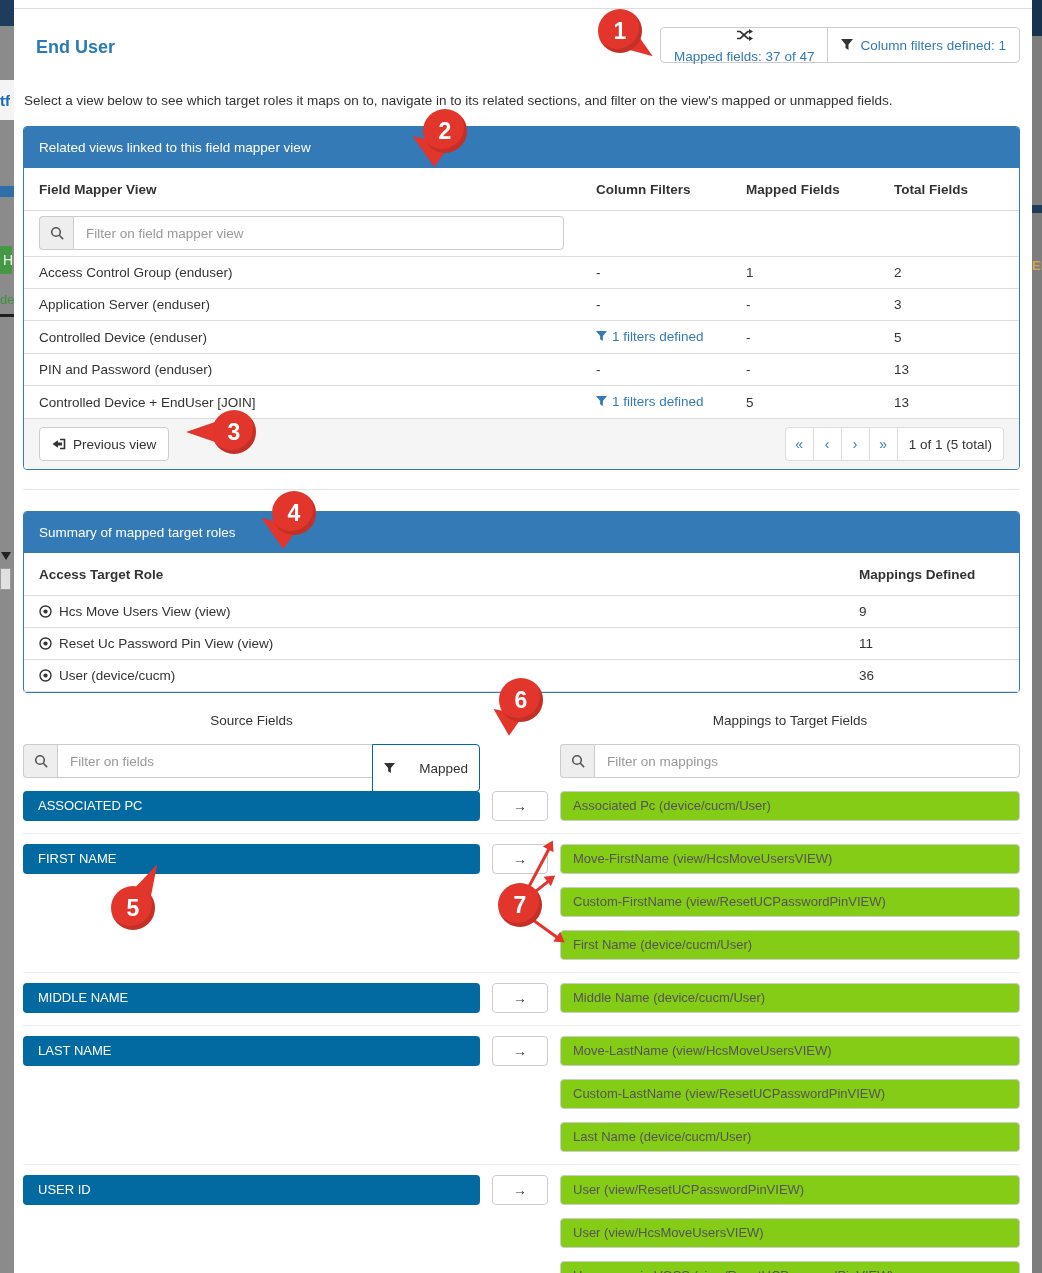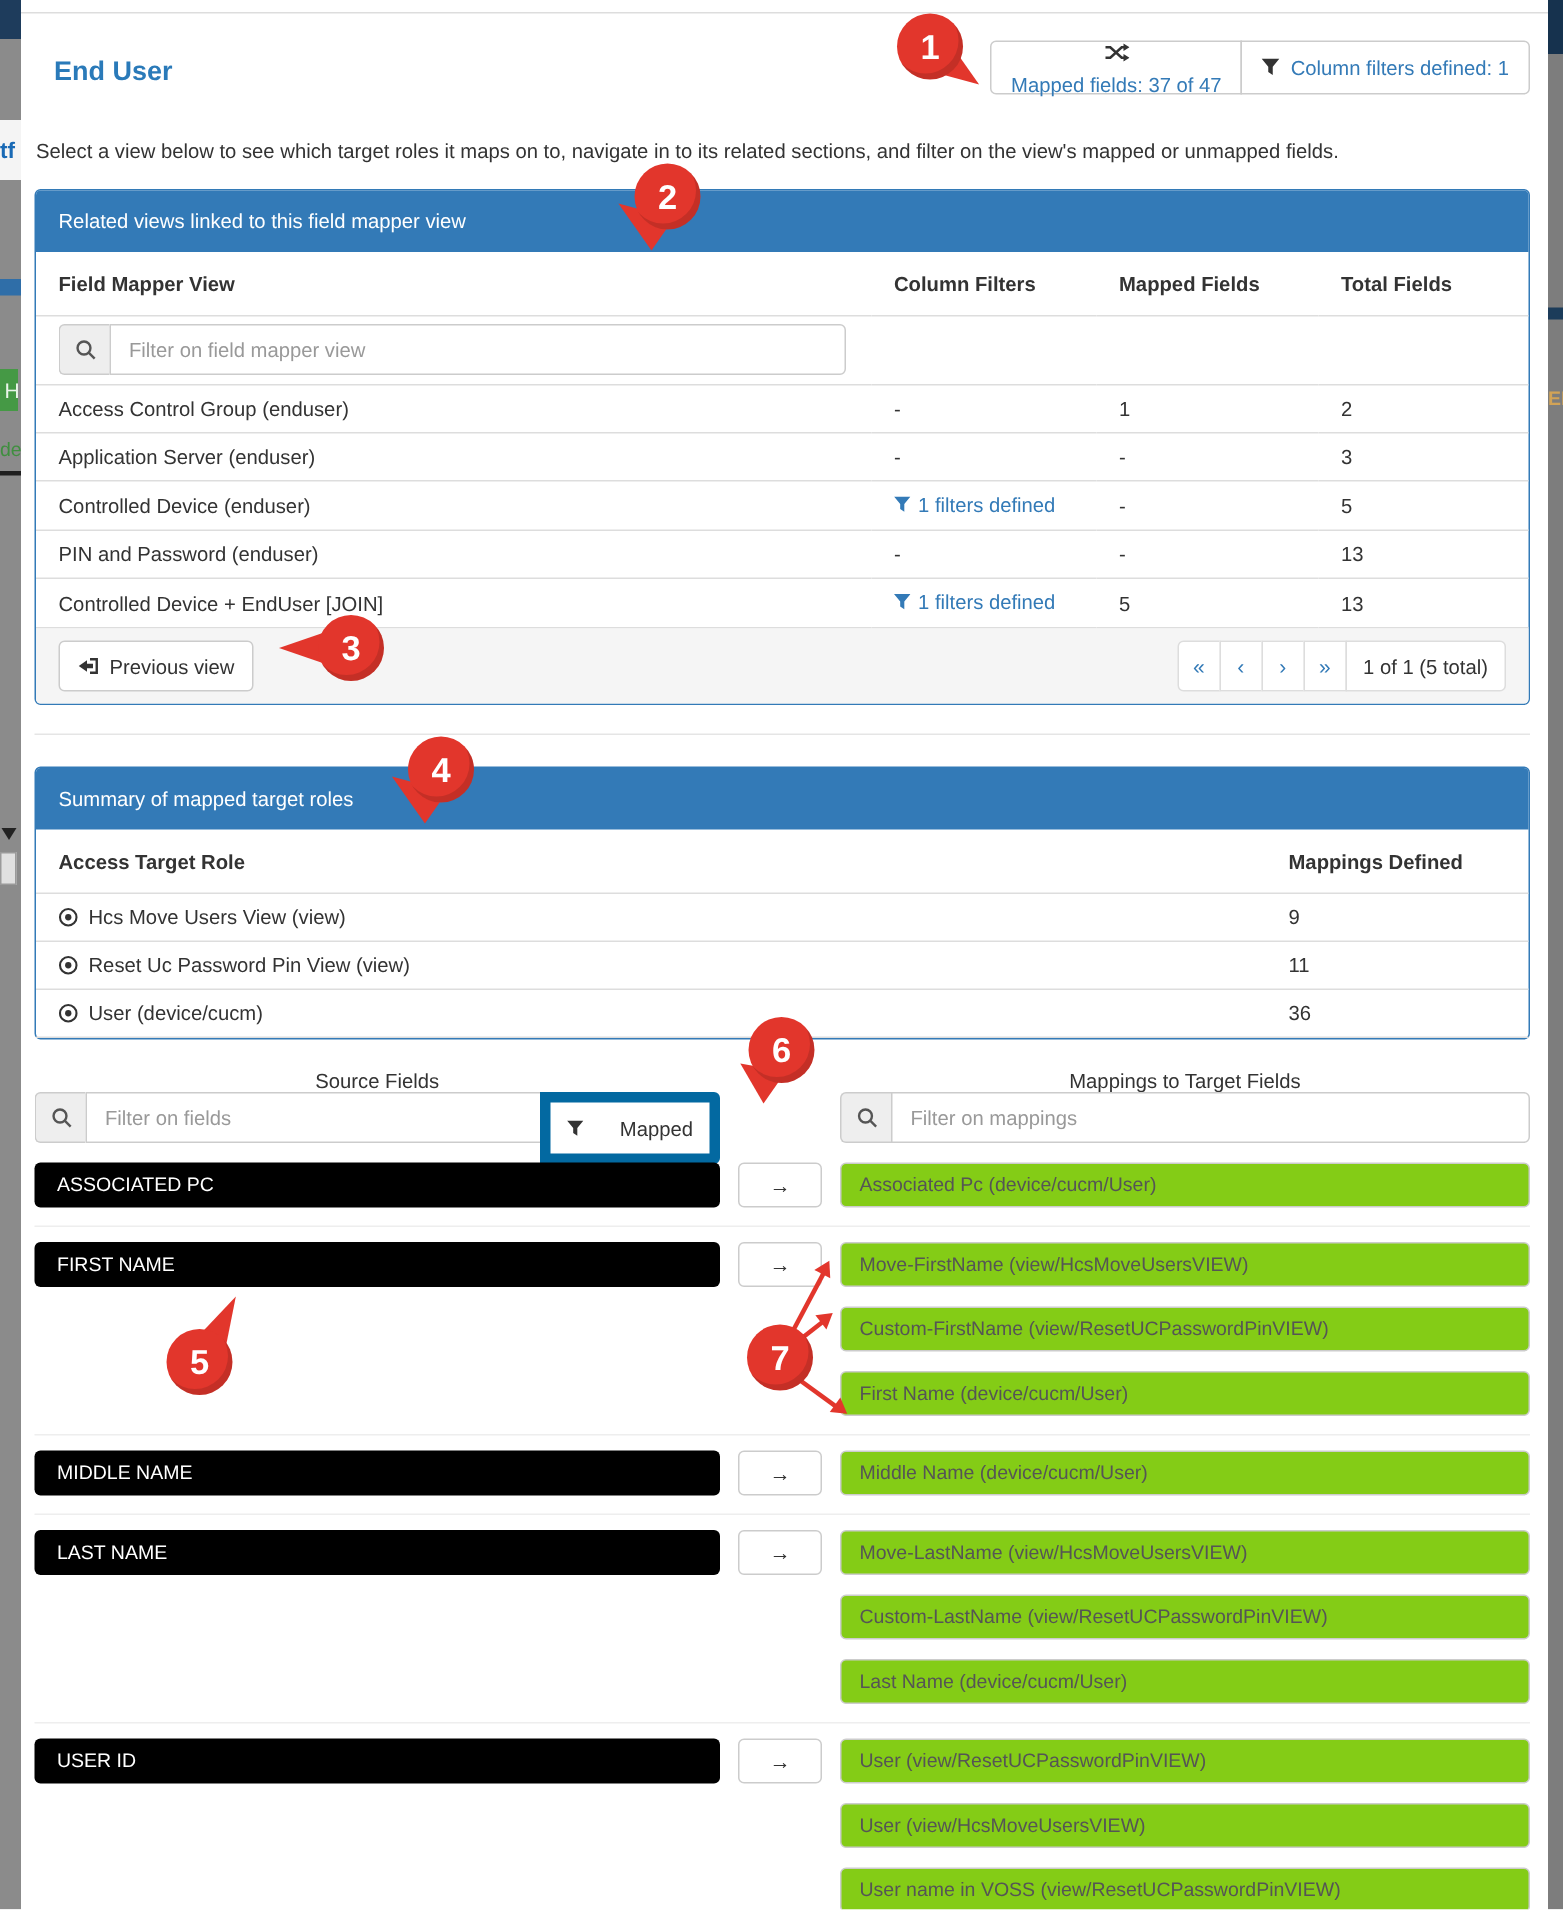--- a/index.html
+++ b/index.html
@@ -65,29 +65,29 @@
   .sm-c1 { width:820px; }
   .role-cell { display:flex; align-items:center; gap:7px; }
 
   
   .fm-head { display:flex; margin-top:20px; font-weight:normal; font-size:13.5px; color:#333; }
   .src-col { width:457px; flex:none; }
   .mid-col { width:80px; flex:none; display:flex; justify-content:center; }
   .tgt-col { flex:1; min-width:0; }
   .fm-head .src-col, .fm-head .tgt-col { text-align:center; }
 
-  .fm-filter { display:flex; margin-top:0;border-radius:12px; }
+  .fm-filter { display:flex; margin-top:16px;border-radius:12px; }
   .fm-filter .ig { height:34px; }
-  .btn-mapped { height:48px; padding:0 11px; margin-left:-1px; border:7px solid #0369a1; border-radius:0 4px 4px 0; background:#fff;
+  .btn-mapped { height:48px; padding:0 11px; margin-left:-1px; border:1px solid #0369a1; border-radius:0 4px 4px 0; background:#fff;
     display:inline-flex; align-items:center; gap:24px; font-size:13.5px; color:#333; cursor:pointer; flex:none; }
   .fm-filter .ig input.with-btn { border-radius:0; }
 
   .fm-group { display:flex; margin-top:13px; }
   .fm-group + .fm-group { border-top:1px solid #eee; margin-top:12px; padding-top:10px; }
-  .src-field { height:30px; background:#000000; border-radius:4px; color:#fff; font-size:13px; line-height:30px; padding:0 15px;
+  .src-field { height:30px; background:#0369a1; border-radius:4px; color:#fff; font-size:13px; line-height:30px; padding:0 15px;
     overflow:hidden; white-space:nowrap; cursor:pointer; }
   .arrow-btn { width:56px; height:30px; border:1px solid #ccc; border-radius:4px; background:#fff; color:#333; font-size:14px;
     display:flex; align-items:center; justify-content:center; cursor:pointer; }
   .tgt-box { height:30px; border:1px solid #ccc; border-radius:4px; font-size:13px; color:#555; line-height:28px; padding:0 12px;
     background:#84cc16; margin-bottom:13px; overflow:hidden; white-space:nowrap; cursor:pointer; }
   .tgt-box:last-child { margin-bottom:0; }
 
   
   .callout { position:absolute; width:44px; height:44px; z-index:20; }
   .c-bubble { position:absolute; left:0; top:0; width:44px; height:44px; border-radius:50%; background:#e2362c;

